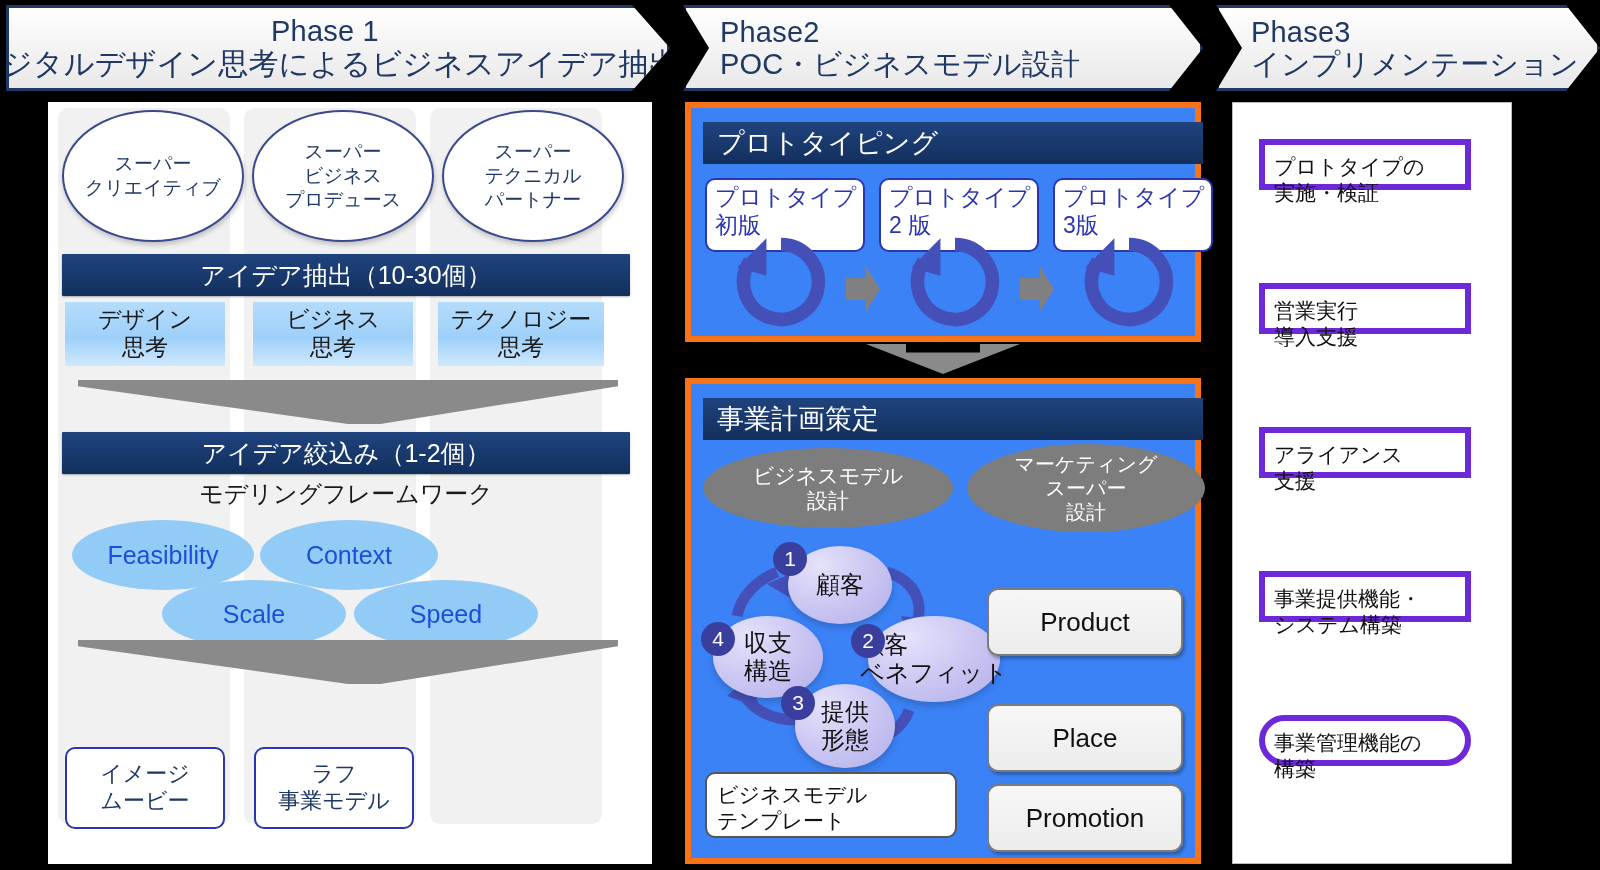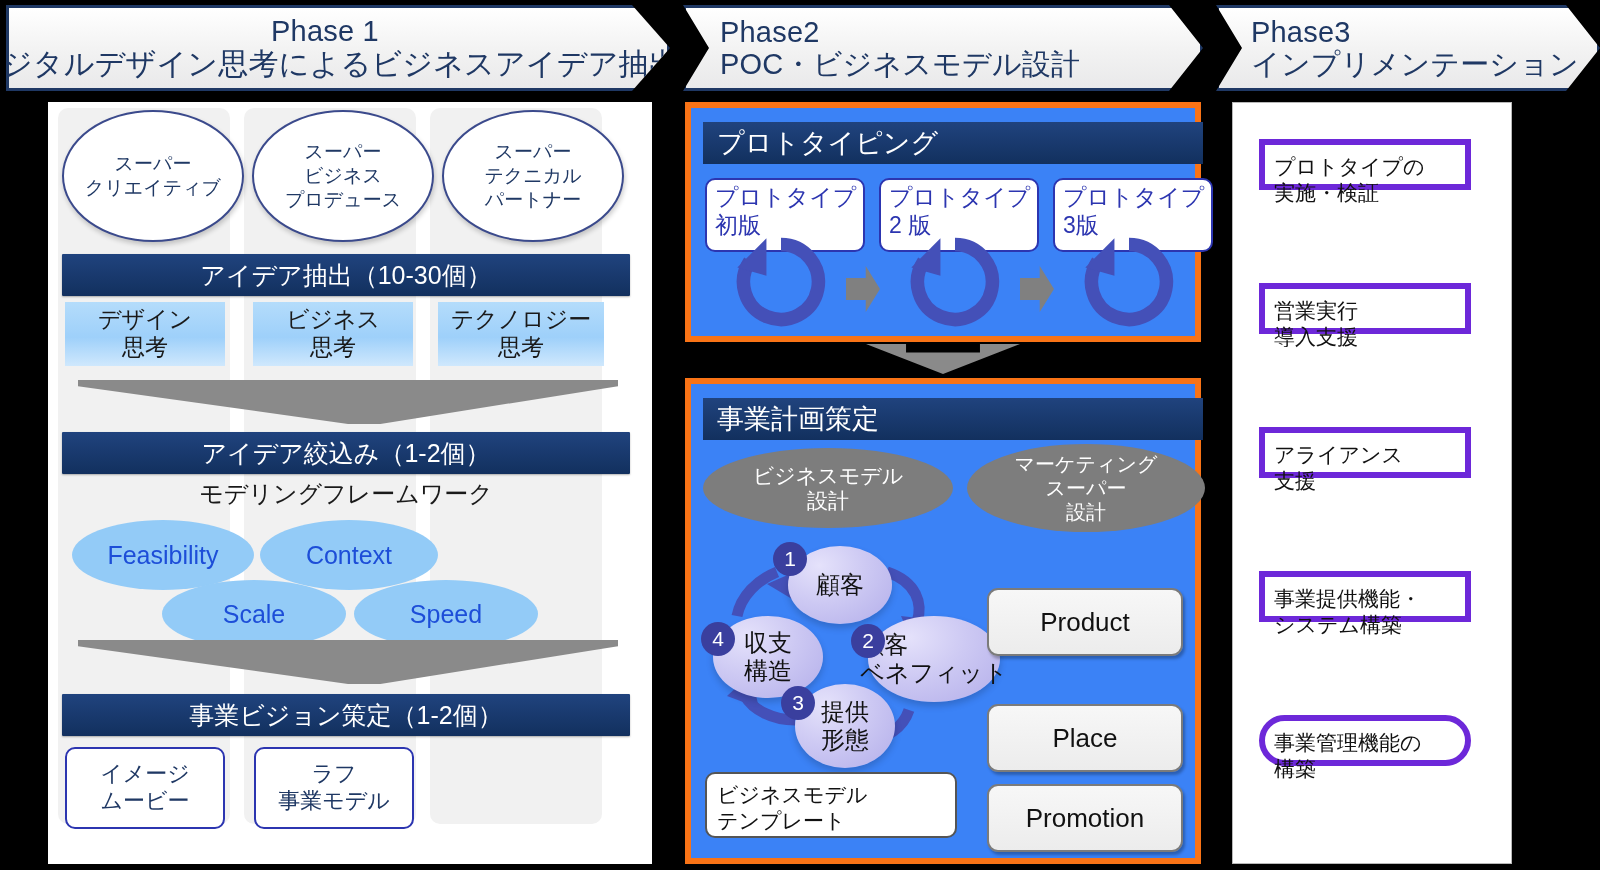--- a/index.html
+++ b/index.html
@@ -319,21 +319,20 @@
     <div class="navy-bar bar-narrow">アイデア絞込み（1-2個）</div>
     <div class="mf-label">モデリングフレームワーク</div>
 
     <div class="crit crit-feas">Feasibility</div>
     <div class="crit crit-ctx">Context</div>
     <div class="crit crit-scale">Scale</div>
     <div class="crit crit-speed">Speed</div>
 
     <div class="gray-funnel funnel-2"></div>
 
-    <div class="navy-bar bar-vision">事業ビジョン策定（1-2個）</div>
 
     <div class="out-box out-1">
       <div>
         <span class="ln">イメージ</span>
         <span class="ln">ムービー</span>
       </div>
     </div>
     <div class="out-box out-2">
       <div>
         <span class="ln">ラフ</span>

